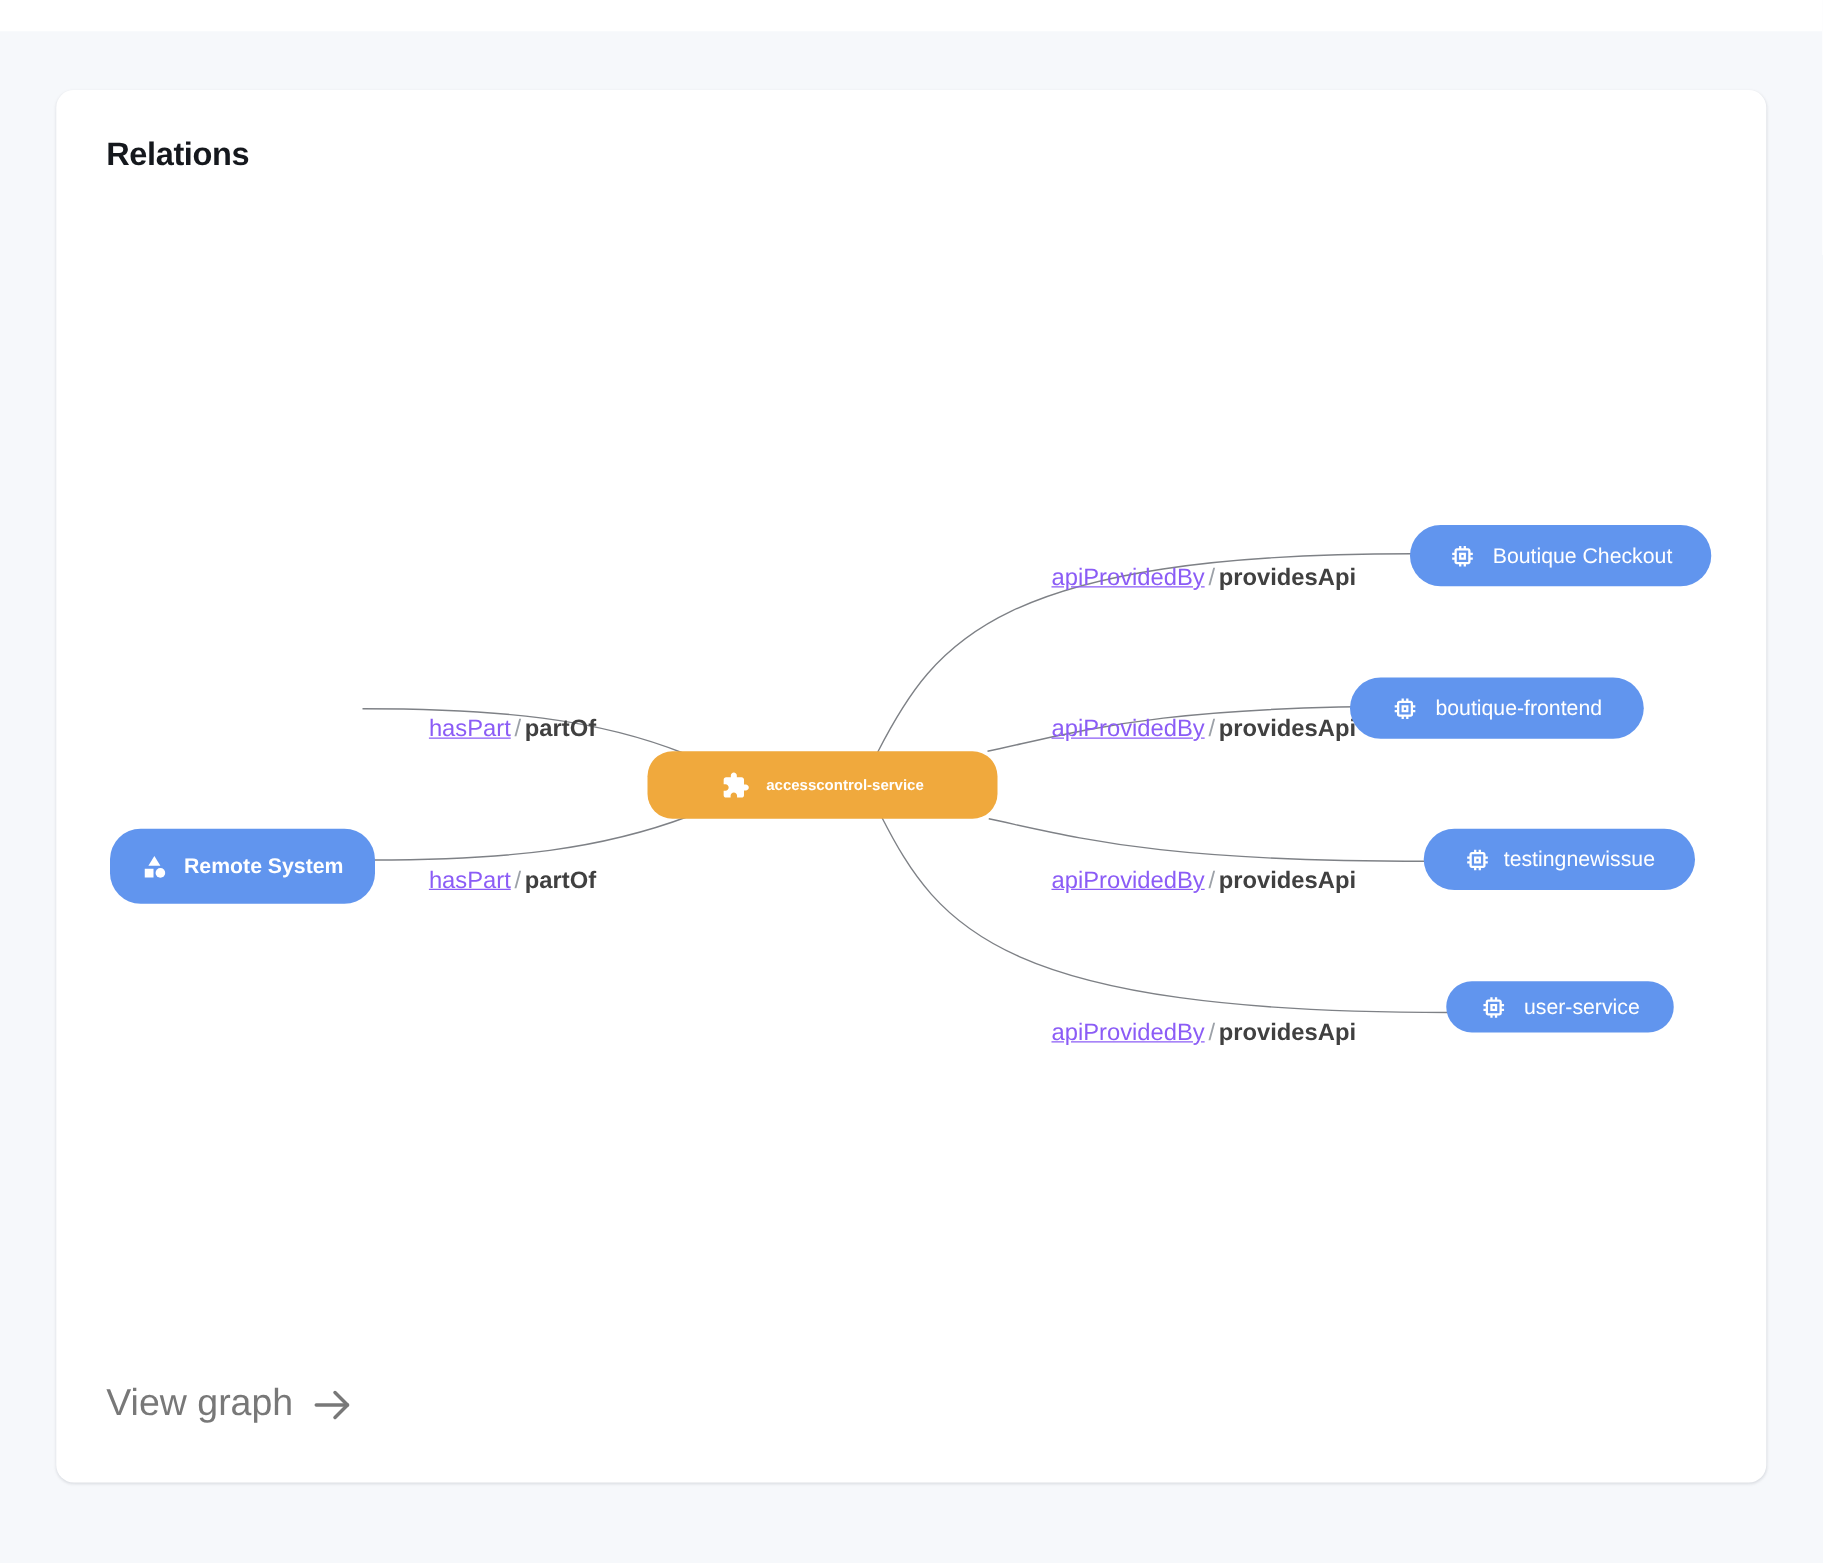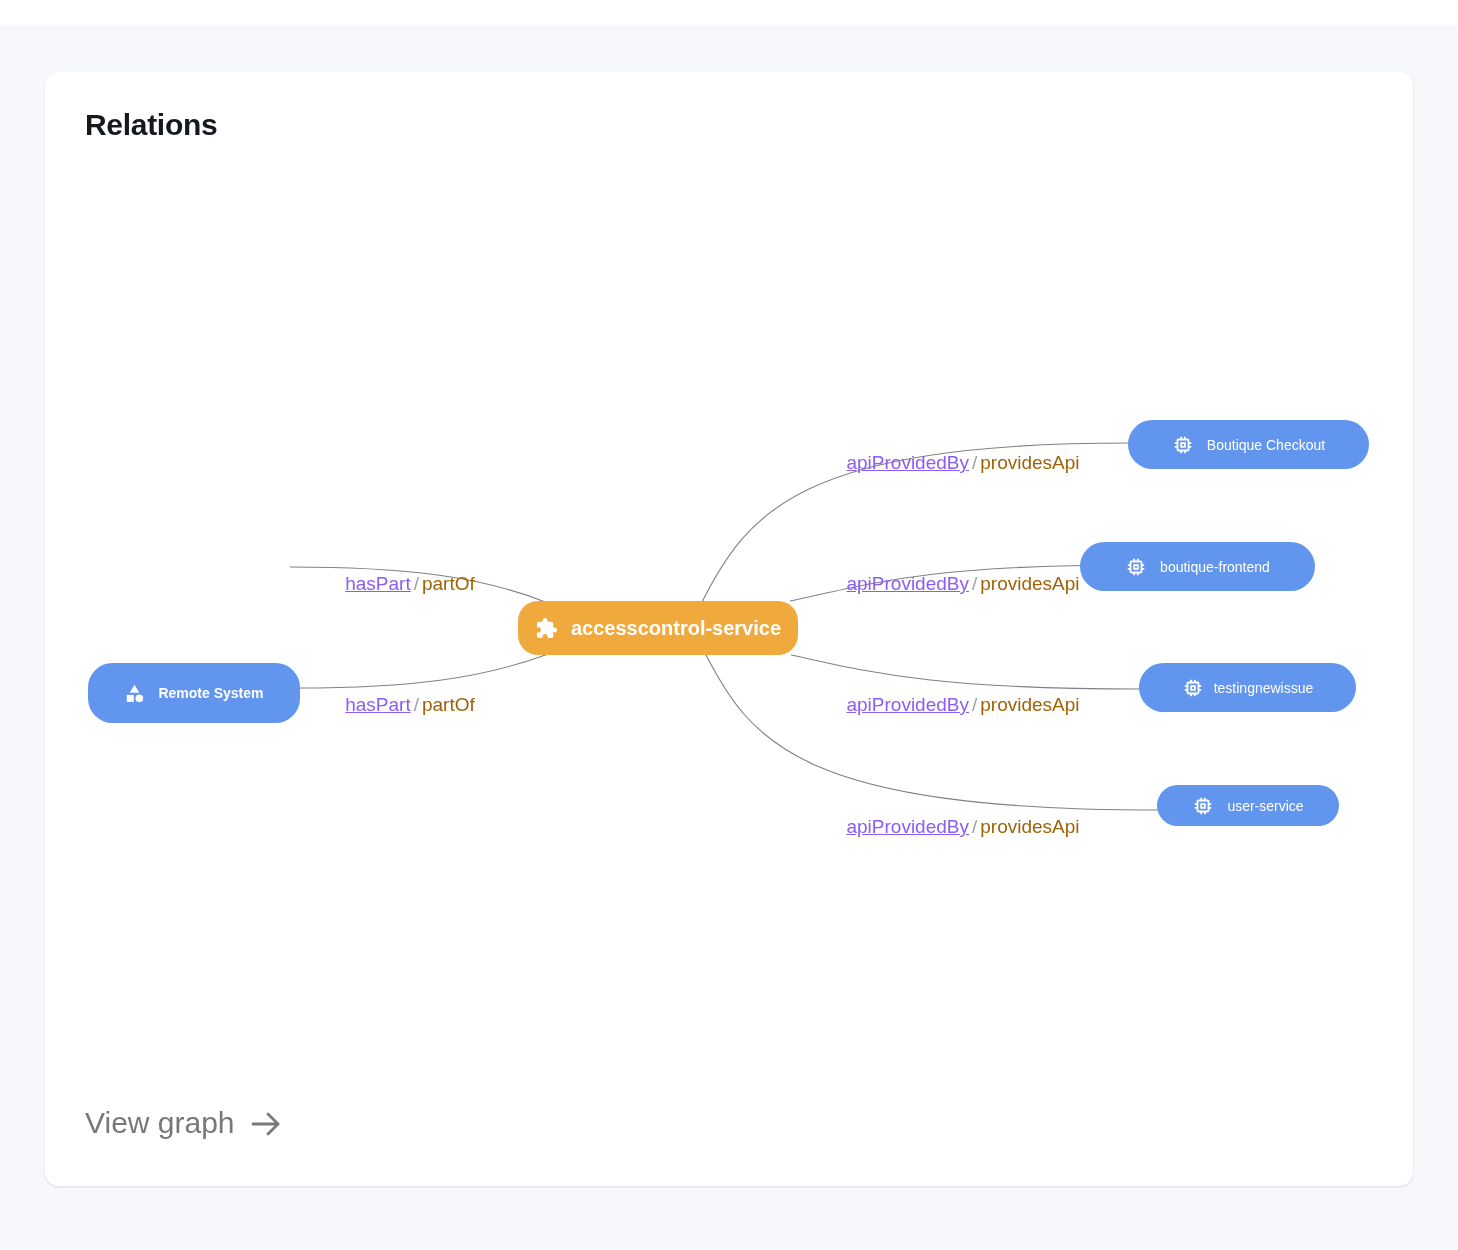--- a/index.html
+++ b/index.html
@@ -26,21 +26,21 @@
     width: 1368px; height: 1114px;
     background: #ffffff;
     border-radius: 14px;
     box-shadow: 0 1px 3px rgba(16,24,40,.07), 0 1px 2px rgba(16,24,40,.05);
     z-index: 0;
   }
 
   .card-title {
     position: absolute;
     left: 85px; top: 108px;
-    font-size: 30px;
+    font-size: 26px;
     font-weight: 700;
     color: #15181D;
     letter-spacing: -0.3px;
     z-index: 2;
   }
 
   .edges-svg {
     position: absolute;
     left: 0; top: 0;
     width: 1458px; height: 1250px;
@@ -60,42 +60,42 @@
     justify-content: center;
     gap: 13px;
     color: #ffffff;
     cursor: pointer;
     z-index: 3;
     white-space: nowrap;
   }
   .node-blue {
     background: #6195EE;
     border-radius: 24.5px;
-    font-size: 14px;
+    font-size: 17px;
     font-weight: 500;
   }
   .node-center {
     background: #F0A93D;
     border-radius: 20px;
-    font-size: 20px;
+    font-size: 12px;
     font-weight: 700;
   }
   .node-icon { display: inline-flex; align-items: center; justify-content: center; }
   .node-icon svg { display: block; }
 
   .edge-label {
     position: absolute;
     transform: translate(-50%, -50%);
     white-space: nowrap;
     font-size: 19px;
     z-index: 2;
   }
   .el-primary { color: #8b5cf6; font-weight: 500; text-decoration: underline; }
   .el-sep { color: #9CA1A8; font-weight: 400; margin: 0 3px; }
-  .el-secondary { color: #a16207; font-weight: 400; }
+  .el-secondary { color: #404040; font-weight: 700; }
 
   .view-graph {
     position: absolute;
     left: 85px; top: 1106px;
     display: flex;
     align-items: flex-end;
     gap: 14px;
     font-size: 30px;
     font-weight: 400;
     color: #787878;

